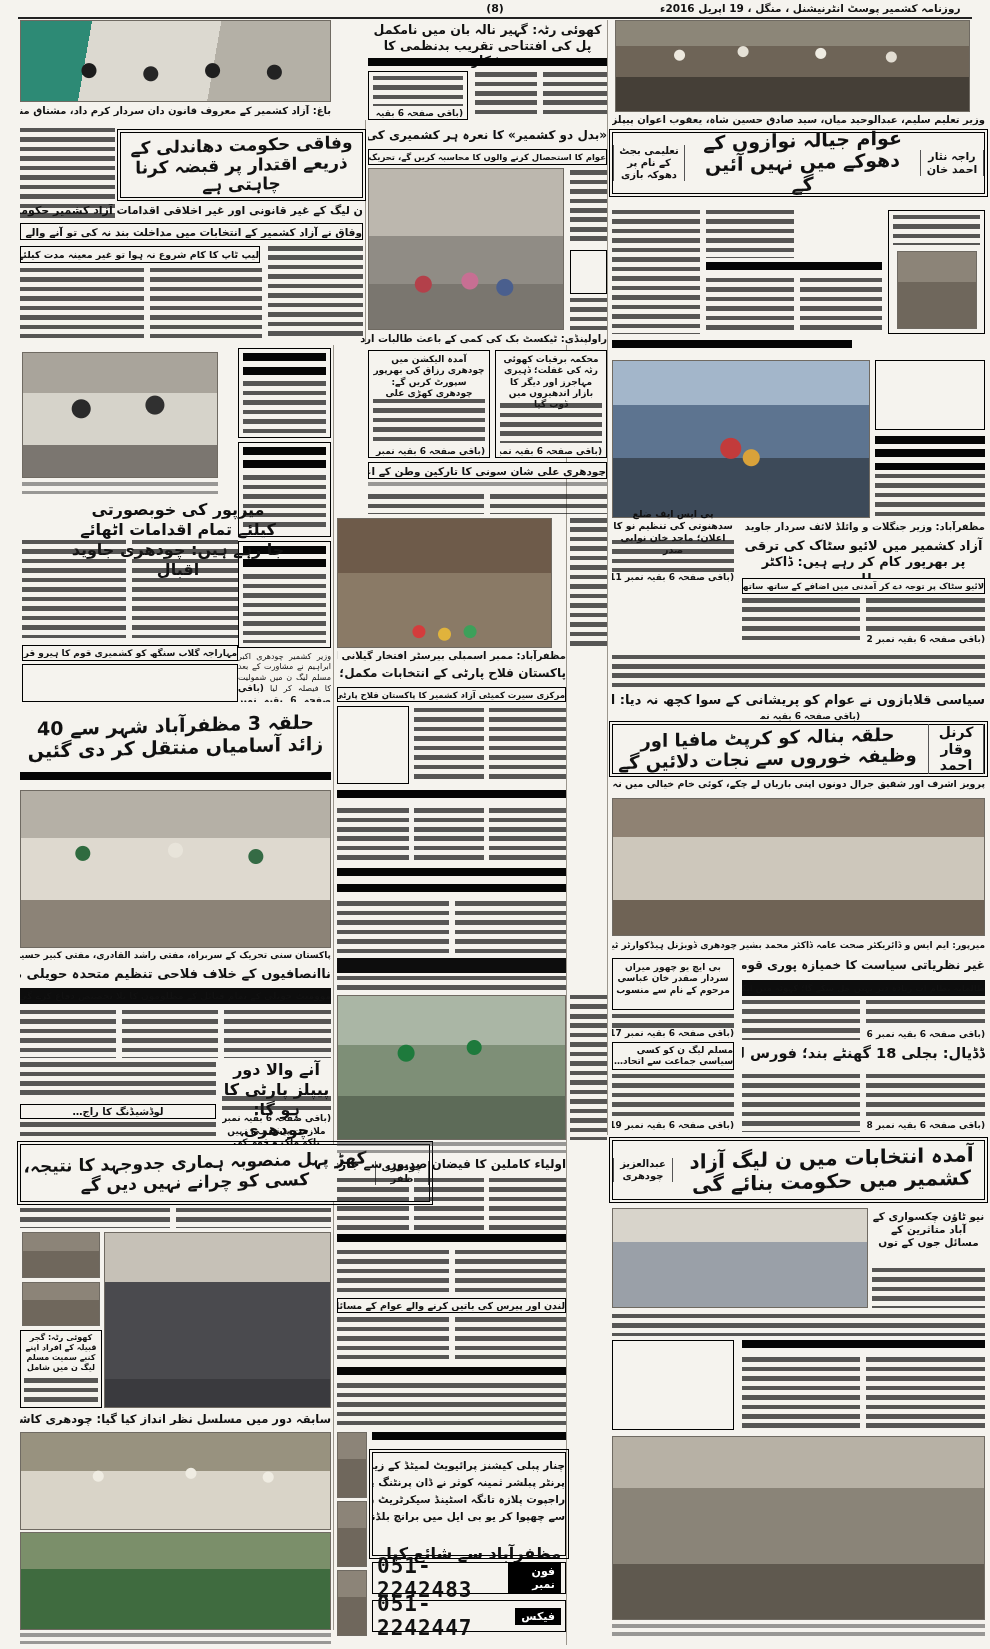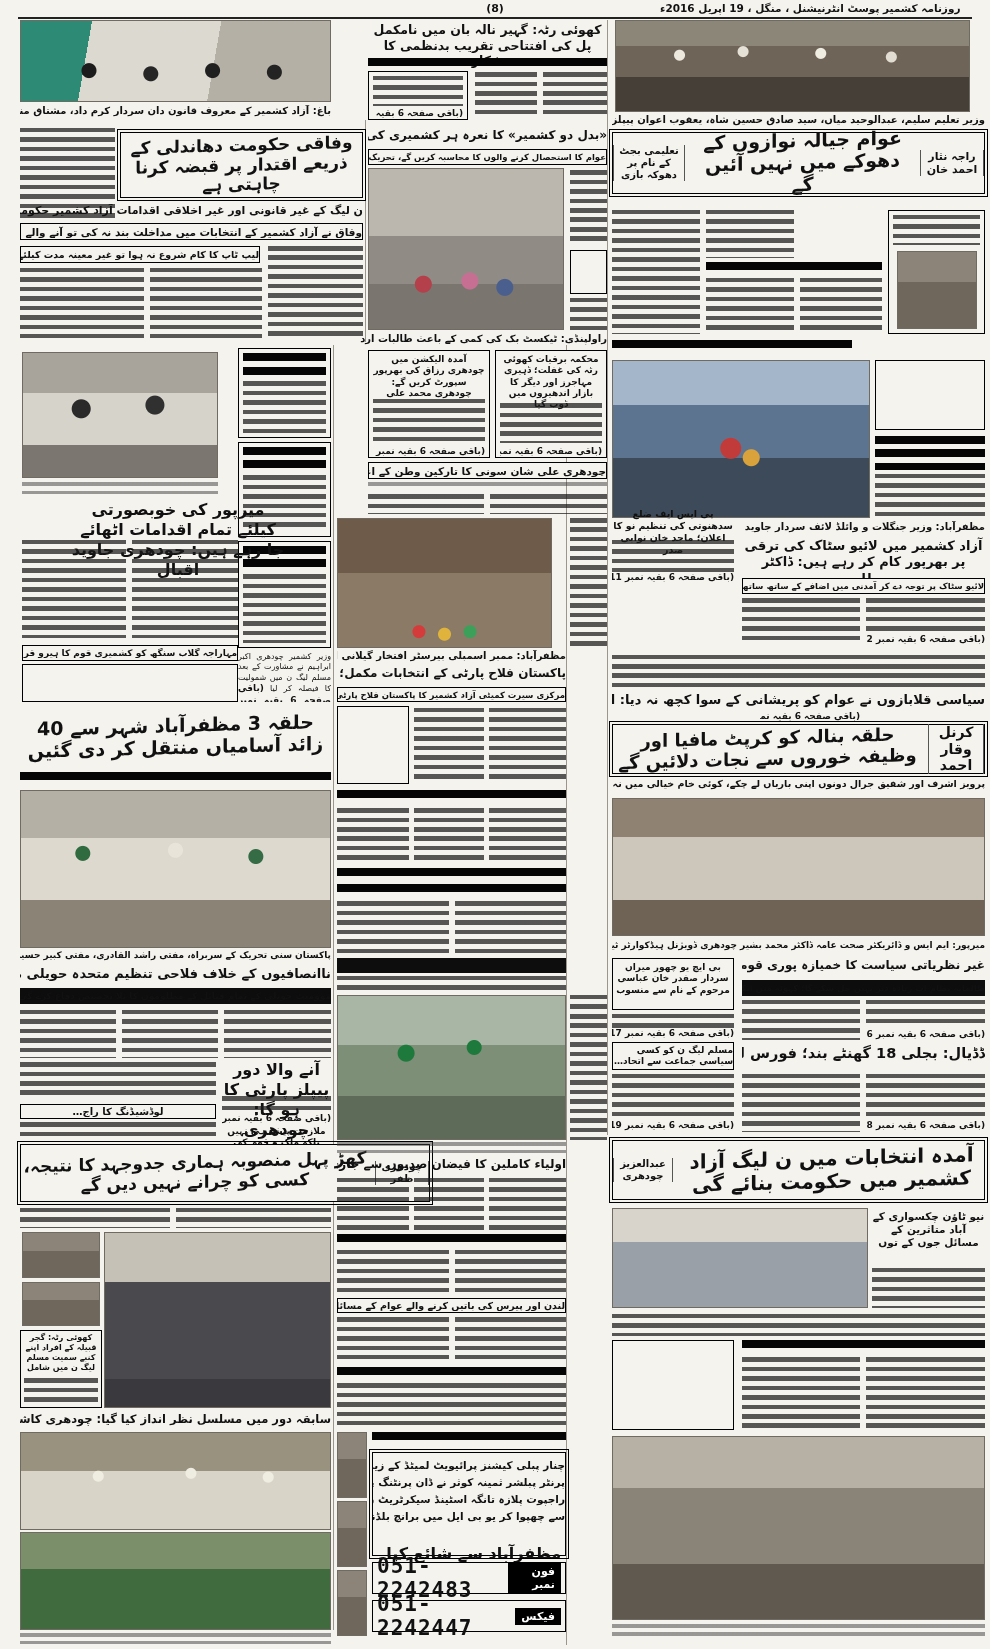--- a/index.html
+++ b/index.html
@@ -293,21 +293,21 @@
     <div class="u hl" style="position:absolute;left:2px;top:2px;right:2px;font-size:8px;">کھوئی رٹہ: گجر قبیلہ کے افراد اپنے کنبے سمیت مسلم لیگ ن میں شامل</div>
     <div class="sim" style="position:absolute;left:3px;bottom:3px;right:3px;height:26px;"></div>
   </div>
   <div class="abs u hl nw" style="left:20px;top:1412px;width:311px;height:16px;font-size:11.5px;">سابقہ دور میں مسلسل نظر انداز کیا گیا: چودھری کاشف لطیف</div>
 
   <div class="ph ph-caps" style="left:20px;top:1432px;width:311px;height:98px;"></div>
   <div class="ph ph-green" style="left:20px;top:1532px;width:311px;height:98px;"></div>
   <div class="abs siml" style="left:20px;top:1633px;width:311px;height:11px;"></div>
 
   <div class="abs box" style="left:368px;top:350px;width:122px;height:108px;">
-    <div class="u hl" style="position:absolute;left:3px;top:3px;right:3px;font-size:9px;">آمدہ الیکشن میں چودھری رزاق کی بھرپور سپورٹ کریں گے: چودھری محمد علی</div>
+    <div class="u hl" style="position:absolute;left:3px;top:3px;right:3px;font-size:9px;">آمدہ الیکشن میں چودھری رزاق کی بھرپور سپورٹ کریں گے: چودھری کھڑی علی</div>
     <div class="sim" style="position:absolute;left:4px;top:48px;right:4px;bottom:14px;"></div>
     <div class="u cont nw" style="position:absolute;left:4px;bottom:1px;right:4px;text-align:center;">(باقی صفحہ 6 بقیہ نمبر 36)</div>
   </div>
   <div class="abs box" style="left:495px;top:350px;width:112px;height:108px;">
     <div class="u hl" style="position:absolute;left:3px;top:3px;right:3px;font-size:9px;">محکمہ برقیات کھوئی رٹہ کی غفلت؛ ڈہیری مہاجرز اور دیگر کا بازار اندھیروں میں ڈوب گیا</div>
     <div class="sim" style="position:absolute;left:4px;top:52px;right:4px;bottom:14px;"></div>
     <div class="u cont nw" style="position:absolute;left:4px;bottom:1px;right:4px;text-align:center;">(باقی صفحہ 6 بقیہ نمبر 35)</div>
   </div>
   <div class="abs bar" style="left:368px;top:462px;width:239px;height:17px;">
     <span class="u nw" style="font-size:10.5px;">چودھری علی شان سونی کا تارکین وطن کے اعزاز میں عشائیہ</span>

